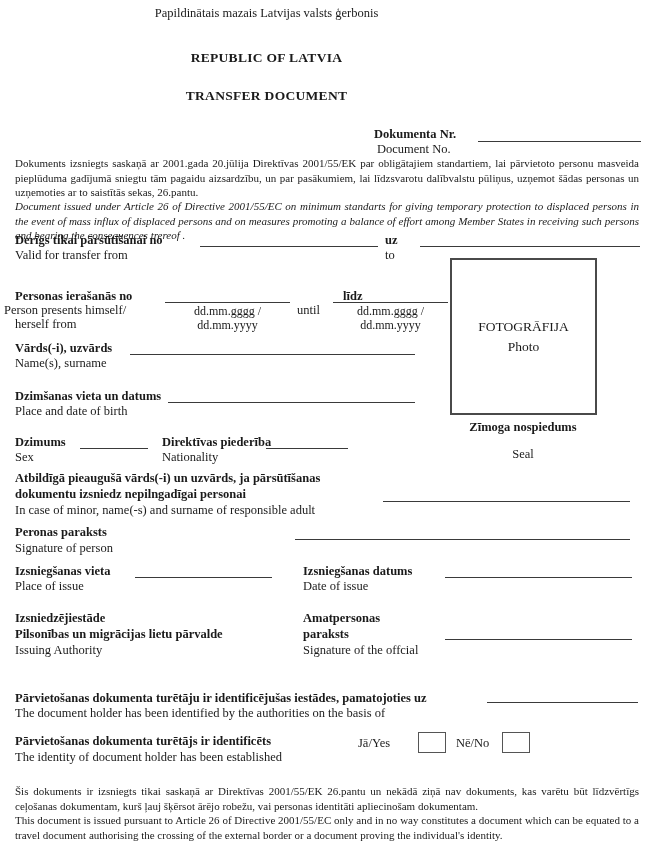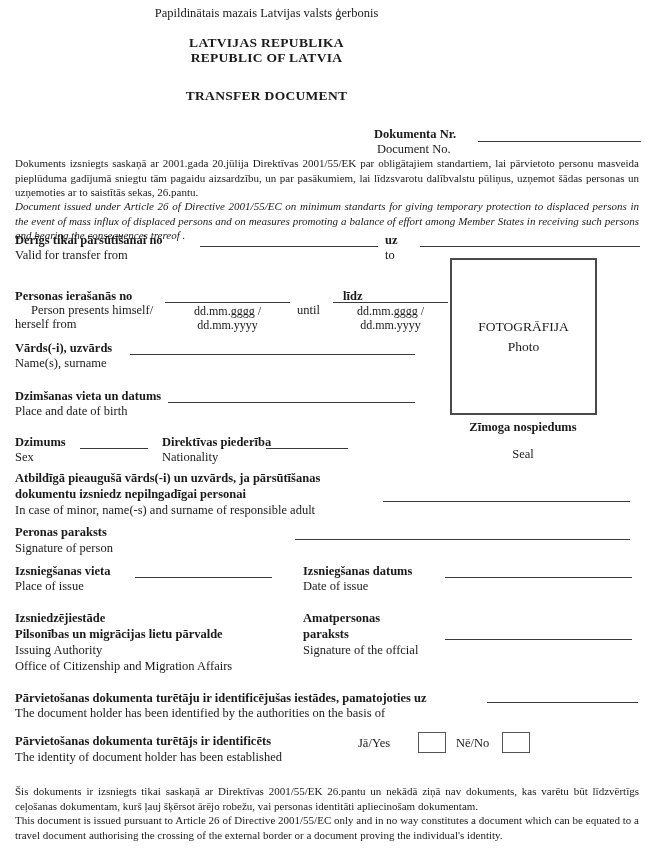--- a/index.html
+++ b/index.html
@@ -24,21 +24,20 @@
   }
   .chk{position:absolute;width:26px;height:19px;border:1px solid #555;background:#fff;}
   .dhint{position:absolute;font-size:12px;text-align:center;line-height:14px;}
 </style>
 </head>
 <body>
 
 <div class="page">
 
   <div class="abs fullw ctr cap" style="top:6px;">Papildinātais mazais Latvijas valsts ģerbonis</div>
-  <div class="abs fullw ctr ttl b" style="top:35px;">LATVIJAS REPUBLIKA</div>
   <div class="abs fullw ctr ttl b" style="top:50px;">REPUBLIC OF LATVIA</div>
   <div class="abs fullw ctr ttl b" style="top:88px;">TRANSFER DOCUMENT</div>
 
   <div class="abs lbl b" style="left:374px;top:127px;">Dokumenta Nr.</div>
   <div class="line" style="left:478px;top:141px;width:163px;"></div>
   <div class="abs lbl" style="left:377px;top:142px;">Document No.</div>
 
   <p class="para" style="top:156px;">Dokuments izsniegts saskaņā ar 2001.gada 20.jūlija Direktīvas 2001/55/EK par obligātajiem standartiem, lai pārvietoto personu masveida pieplūduma gadījumā sniegtu tām pagaidu aizsardzību, un par pasākumiem, lai līdzsvarotu dalībvalstu pūliņus, uzņemot šādas personas un uzņemoties ar to saistītās sekas, 26.pantu.</p>
   <p class="para" style="top:199px;font-style:italic;">Document issued under Article 26 of Directive 2001/55/EC on minimum standarts for giving temporary protection to displaced persons in the event of mass influx of displaced persons and on measures promoting a balance of effort among Member States in receiving such persons and bearing the consequences trereof .</p>
 
@@ -53,21 +52,21 @@
     <span>FOTOGRĀFIJA</span>
     <span>Photo</span>
   </div>
   <div class="abs lbl b ctr" style="left:448px;top:420px;width:150px;">Zīmoga nospiedums</div>
   <div class="abs lbl ctr" style="left:448px;top:447px;width:150px;">Seal</div>
 
   <div class="abs lbl b" style="left:15px;top:289px;">Personas ierašanās no</div>
   <div class="line" style="left:165px;top:302px;width:125px;"></div>
   <div class="abs lbl b" style="left:300px;top:289px;padding-left:43px;">līdz</div>
   <div class="line" style="left:333px;top:302px;width:115px;"></div>
-  <div class="abs lbl" style="left:31px;top:303px;font-family:Liberation Serif, serif;">Person presents himself/</div>
+  <div class="abs lbl" style="left:4px;top:303px;font-family:Liberation Serif, serif;">Person presents himself/</div>
   <div class="abs lbl" style="left:15px;top:317px;">herself from</div>
   <div class="dhint" style="left:165px;top:304px;width:125px;">dd.mm.gggg /</div>
   <div class="dhint" style="left:165px;top:318px;width:125px;">dd.mm.yyyy</div>
   <div class="abs lbl" style="left:297px;top:303px;">until</div>
   <div class="dhint" style="left:333px;top:304px;width:115px;">dd.mm.gggg /</div>
   <div class="dhint" style="left:333px;top:318px;width:115px;">dd.mm.yyyy</div>
 
   <div class="abs lbl b" style="left:15px;top:341px;">Vārds(-i), uzvārds</div>
   <div class="line" style="left:130px;top:354px;width:285px;"></div>
   <div class="abs lbl" style="left:15px;top:356px;">Name(s), surname</div>
@@ -95,21 +94,20 @@
   <div class="abs lbl b" style="left:15px;top:564px;">Izsniegšanas vieta</div>
   <div class="line" style="left:135px;top:577px;width:137px;"></div>
   <div class="abs lbl b" style="left:303px;top:564px;">Izsniegšanas datums</div>
   <div class="line" style="left:445px;top:577px;width:187px;"></div>
   <div class="abs lbl" style="left:15px;top:579px;">Place of issue</div>
   <div class="abs lbl" style="left:303px;top:579px;">Date of issue</div>
 
   <div class="abs lbl b" style="left:15px;top:611px;">Izsniedzējiestāde</div>
   <div class="abs lbl b" style="left:15px;top:627px;">Pilsonības un migrācijas lietu pārvalde</div>
   <div class="abs lbl" style="left:15px;top:643px;">Issuing Authority</div>
-  <div class="abs lbl" style="left:15px;top:659px;">Office of Citizenship and Migration Affairs</div>
 
   <div class="abs lbl b" style="left:303px;top:611px;">Amatpersonas</div>
   <div class="abs lbl b" style="left:303px;top:627px;">paraksts</div>
   <div class="line" style="left:445px;top:639px;width:187px;"></div>
   <div class="abs lbl" style="left:303px;top:643px;">Signature of the offcial</div>
 
   <div class="abs lbl b" style="left:15px;top:691px;">Pārvietošanas dokumenta turētāju ir identificējušas iestādes, pamatojoties uz</div>
   <div class="line" style="left:487px;top:702px;width:151px;"></div>
   <div class="abs lbl" style="left:15px;top:706px;">The document holder has been identified by the authorities on the basis of</div>
 

